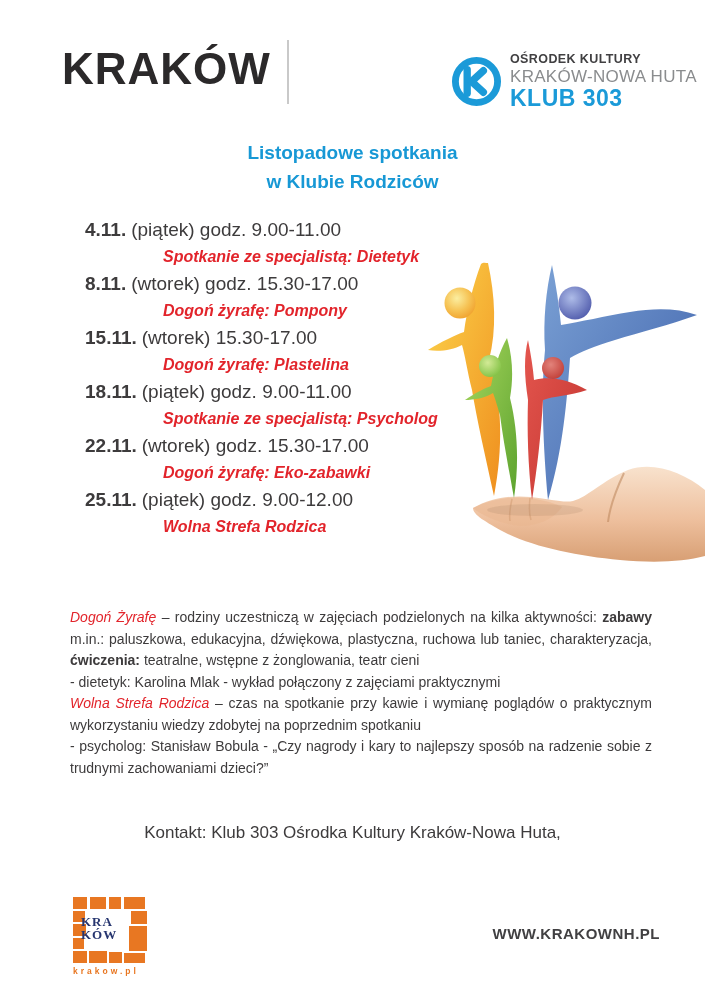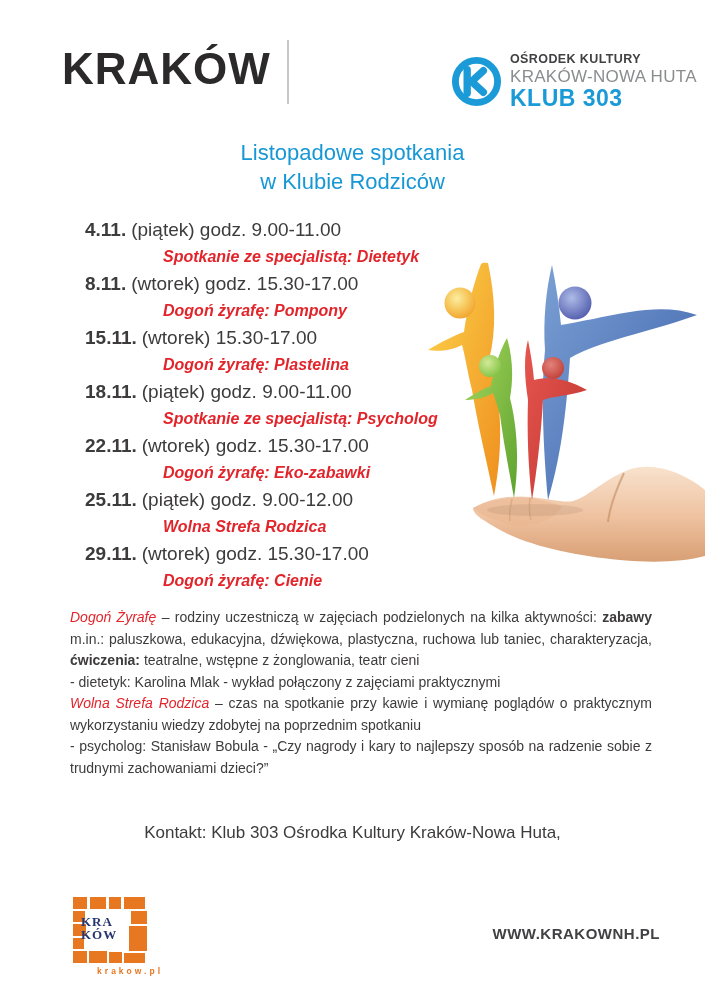--- a/index.html
+++ b/index.html
@@ -18,21 +18,21 @@
   }
   .org-logo{position:absolute;left:451px;top:53px;display:flex;align-items:center;}
   .org-mark{width:51px;height:51px;flex:0 0 auto;}
   .org-text{margin-left:8px;line-height:1;}
   .org-line1{font-size:12.5px;font-weight:700;color:#414042;letter-spacing:0.4px;}
   .org-line2{font-size:17px;font-weight:400;color:#8a8c8e;letter-spacing:0.3px;margin-top:2px;}
   .org-line3{font-size:23px;font-weight:700;color:#1b9ad8;letter-spacing:0.5px;margin-top:2px;}
   
   .title{
     position:absolute;left:0;top:138px;width:100%;text-align:center;
-    font-size:22px;font-weight:400;color:#1798d5;line-height:29px;margin:0;
+    font-size:19px;font-weight:700;color:#1798d5;line-height:29px;margin:0;
   }
   
   .schedule{position:absolute;left:85px;top:216px;z-index:2;}
   .sch-date-line{font-size:19px;line-height:27px;color:#3d3b3c;white-space:nowrap;}
   .sch-date{font-weight:700;margin-right:5px;}
   .sch-event{
     font-size:16px;line-height:27px;color:#e2242b;
     font-weight:700;font-style:italic;padding-left:78px;white-space:nowrap;
   }
   
@@ -50,21 +50,21 @@
   
   .krakow-logo{position:absolute;left:73px;top:897px;width:74px;height:66px;}
   .krakow-logo .tile{position:absolute;background:#e87722;}
   .krakow-logo .kr-text{
     position:absolute;left:8px;top:19px;width:52px;text-align:left;
     font-family:"Liberation Serif","DejaVu Serif",serif;font-weight:700;
     font-size:13px;line-height:12.5px;color:#26356f;letter-spacing:1px;
   }
   .krakow-caption{
     position:absolute;left:73px;top:966px;width:90px;
-    font-size:8.5px;letter-spacing:3px;color:#e87722;font-weight:700;text-align:right;
+    font-size:8.5px;letter-spacing:3px;color:#e87722;font-weight:700;
   }
   .website{
     position:absolute;right:45px;top:925px;
     font-size:15px;font-weight:700;color:#414042;letter-spacing:0.5px;
   }
 </style>
 </head>
 <body>
 
 <div class="poster">
@@ -180,24 +180,20 @@
       <div class="sch-date-line"><span class="sch-date">18.11.</span><span>(piątek) godz. 9.00-11.00</span></div>
       <div class="sch-event">Spotkanie ze specjalistą: Psycholog</div>
     </div>
     <div class="sch-entry">
       <div class="sch-date-line"><span class="sch-date">22.11.</span><span>(wtorek) godz. 15.30-17.00</span></div>
       <div class="sch-event">Dogoń żyrafę: Eko-zabawki</div>
     </div>
     <div class="sch-entry">
       <div class="sch-date-line"><span class="sch-date">25.11.</span><span>(piątek) godz. 9.00-12.00</span></div>
       <div class="sch-event">Wolna Strefa Rodzica</div>
-    </div>
-    <div class="sch-entry">
-      <div class="sch-date-line"><span class="sch-date">29.11.</span><span>(wtorek) godz. 15.30-17.00</span></div>
-      <div class="sch-event">Dogoń żyrafę: Cienie</div>
     </div>
   </div>
 
   <div class="descriptions">
     <p><span class="red-bi">Dogoń Żyrafę</span><span> – rodziny uczestniczą w zajęciach podzielonych na kilka aktywności: </span><span class="b">zabawy</span><span> m.in.: paluszkowa, edukacyjna, dźwiękowa, plastyczna, ruchowa lub taniec, charakteryzacja, </span><span class="b">ćwiczenia:</span><span> teatralne, wstępne z żonglowania, teatr cieni</span></p>
     <p><span>- dietetyk: Karolina Mlak - wykład połączony z zajęciami praktycznymi</span></p>
     <p><span class="red-bi">Wolna Strefa Rodzica</span><span> – czas na spotkanie przy kawie i wymianę poglądów o praktycznym wykorzystaniu wiedzy zdobytej na poprzednim spotkaniu</span></p>
     <p><span>- psycholog: Stanisław Bobula - „Czy nagrody i kary to najlepszy sposób na radzenie sobie z trudnymi zachowaniami dzieci?”</span></p>
   </div>
 

